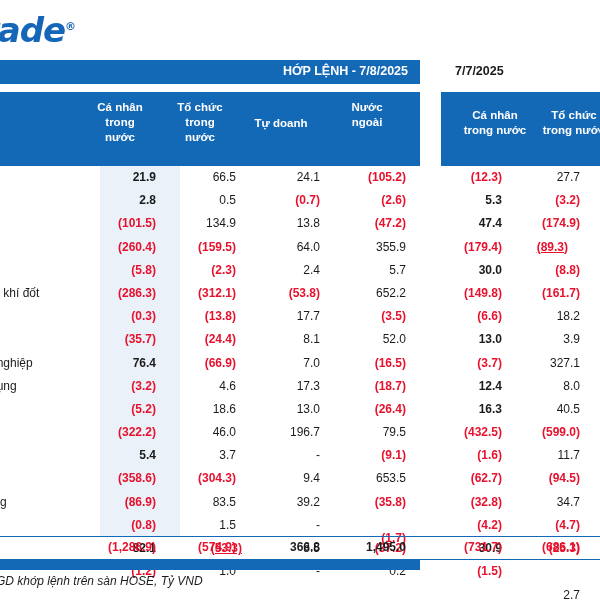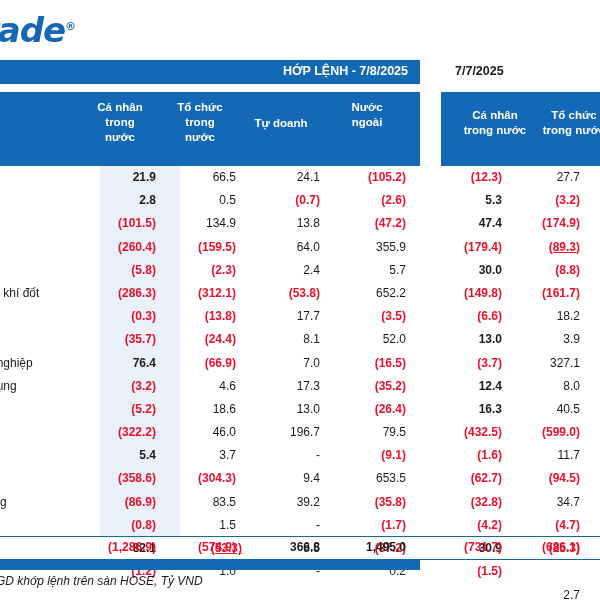--- a/index.html
+++ b/index.html
@@ -158,21 +158,21 @@
         <div class="cellv pos" style="left: 446px; width: 76px;">47.4</div>
         <div class="cellv neg" style="left: 524px; width: 76px;">(174.9)</div>
       </div>
       <div class="row">
         <div class="lbl">tin</div>
         <div class="cellv neg" style="left: 100px; width: 76px;">(260.4)</div>
         <div class="cellv neg" style="left: 180px; width: 76px;">(159.5)</div>
         <div class="cellv plain" style="left: 258px; width: 82px;">64.0</div>
         <div class="cellv plain" style="left: 342px; width: 84px;">355.9</div>
         <div class="cellv neg" style="left: 446px; width: 76px;">(179.4)</div>
-        <div class="cellv neg" style="left: 524px; width: 76px; text-decoration: underline;">(89.3)</div>
+        <div class="cellv neg" style="left: 512px; width: 76px; text-decoration: underline;">(89.3)</div>
       </div>
       <div class="row">
         <div class="lbl"></div>
         <div class="cellv neg" style="left: 100px; width: 76px;">(5.8)</div>
         <div class="cellv neg" style="left: 180px; width: 76px;">(2.3)</div>
         <div class="cellv plain" style="left: 258px; width: 82px;">2.4</div>
         <div class="cellv plain" style="left: 342px; width: 84px;">5.7</div>
         <div class="cellv pos" style="left: 446px; width: 76px;">30.0</div>
         <div class="cellv neg" style="left: 524px; width: 76px;">(8.8)</div>
       </div>
@@ -210,21 +210,21 @@
         <div class="cellv plain" style="left: 258px; width: 82px;">7.0</div>
         <div class="cellv neg" style="left: 342px; width: 84px;">(16.5)</div>
         <div class="cellv neg" style="left: 446px; width: 76px;">(3.7)</div>
         <div class="cellv plain" style="left: 524px; width: 76px;">327.1</div>
       </div>
       <div class="row">
         <div class="lbl">a dụng</div>
         <div class="cellv neg" style="left: 100px; width: 76px;">(3.2)</div>
         <div class="cellv plain" style="left: 180px; width: 76px;">4.6</div>
         <div class="cellv plain" style="left: 258px; width: 82px;">17.3</div>
-        <div class="cellv neg" style="left: 342px; width: 84px;">(35.2)</div>
+        <div class="cellv neg" style="left: 342px; width: 84px;">(18.7)</div>
         <div class="cellv pos" style="left: 446px; width: 76px;">12.4</div>
         <div class="cellv plain" style="left: 524px; width: 76px;">8.0</div>
       </div>
       <div class="row">
         <div class="lbl"></div>
         <div class="cellv neg" style="left: 100px; width: 76px;">(5.2)</div>
         <div class="cellv plain" style="left: 180px; width: 76px;">18.6</div>
         <div class="cellv plain" style="left: 258px; width: 82px;">13.0</div>
         <div class="cellv neg" style="left: 342px; width: 84px;">(26.4)</div>
         <div class="cellv pos" style="left: 446px; width: 76px;">16.3</div>
@@ -264,21 +264,21 @@
         <div class="cellv plain" style="left: 258px; width: 82px;">39.2</div>
         <div class="cellv neg" style="left: 342px; width: 84px;">(35.8)</div>
         <div class="cellv neg" style="left: 446px; width: 76px;">(32.8)</div>
         <div class="cellv plain" style="left: 524px; width: 76px;">34.7</div>
       </div>
       <div class="row">
         <div class="lbl"></div>
         <div class="cellv neg" style="left: 100px; width: 76px;">(0.8)</div>
         <div class="cellv plain" style="left: 180px; width: 76px;">1.5</div>
         <div class="cellv plain" style="left: 258px; width: 82px;">-</div>
-        <div class="cellv neg" style="left: 342px; width: 84px;">(1.7)</div>
+        <div class="cellv neg" style="left: 342px; width: 84px; margin-top: 13px;">(1.7)</div>
         <div class="cellv neg" style="left: 446px; width: 76px;">(4.2)</div>
         <div class="cellv neg" style="left: 524px; width: 76px;">(4.7)</div>
       </div>
       <div class="row">
         <div class="lbl">ệu</div>
         <div class="cellv pos" style="left: 100px; width: 76px;">82.1</div>
         <div class="cellv neg" style="left: 186px; width: 76px; text-decoration: underline;">(53.3)</div>
         <div class="cellv plain" style="left: 258px; width: 82px;">8.5</div>
         <div class="cellv neg" style="left: 342px; width: 84px;">(37.2)</div>
         <div class="cellv pos" style="left: 446px; width: 76px;">30.9</div>

